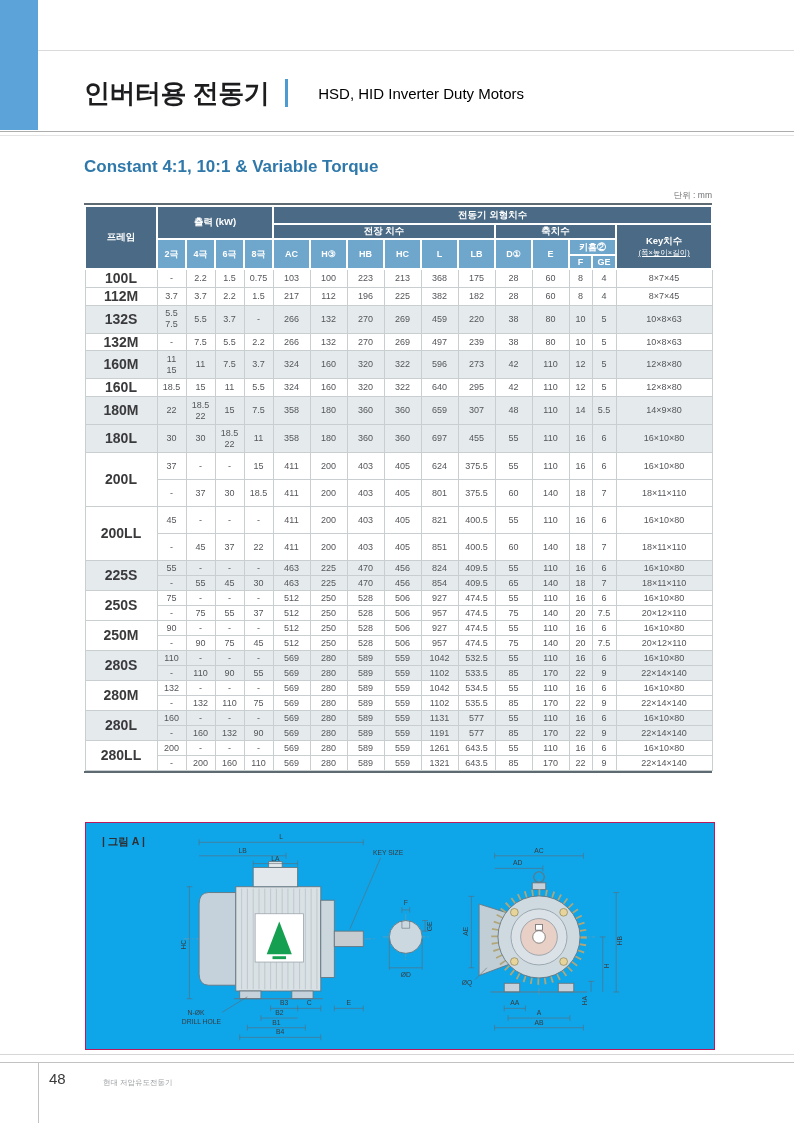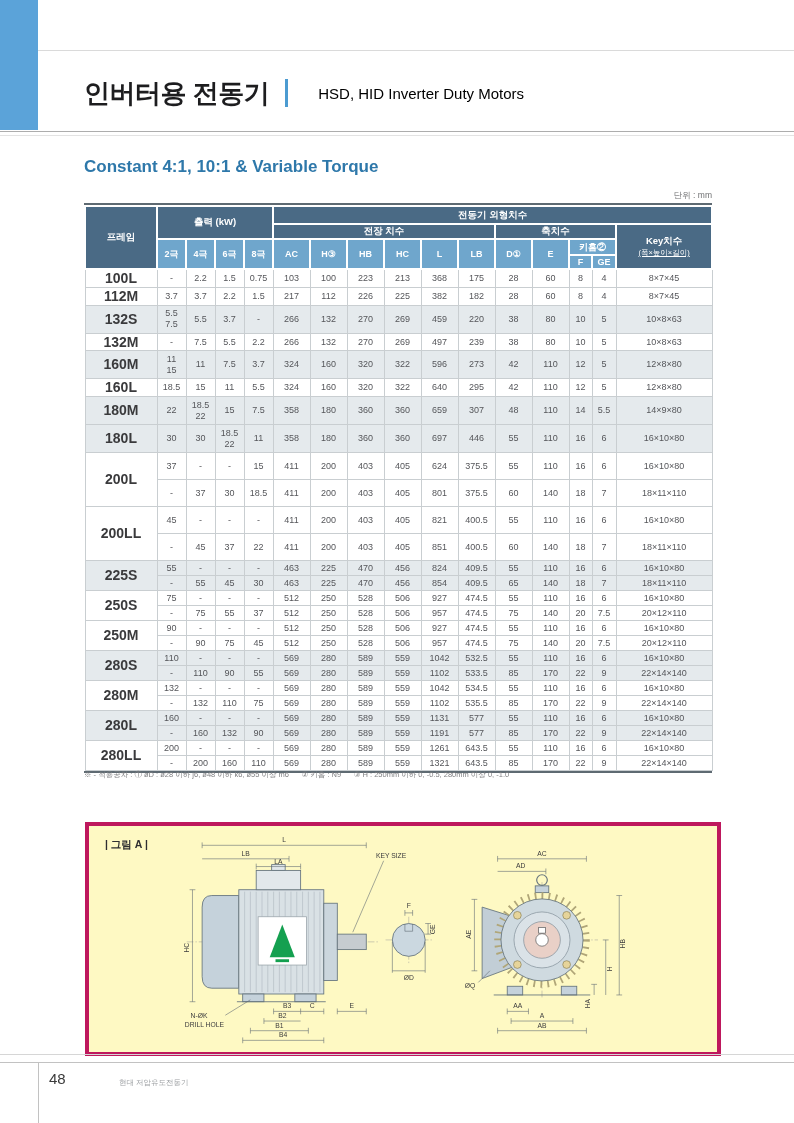--- a/index.html
+++ b/index.html
@@ -34,35 +34,35 @@
   tbody tr.stack{height:28px;}
   tbody tr.gstart td{border-top:1px solid #9AA1A6;}
   tbody tr.shaded td{background:#E5EAED;}
   td.frame{font-weight:700;font-size:14px;color:#3A3A3C;}
 
   .footnotes{position:absolute;left:84px;top:747px;width:628px;font-size:7.5px;color:#808184;
              line-height:11px;white-space:pre-wrap;}
   .footnotes div{margin:0;}
   .fn2{padding-left:8px;}
 
-  .figure{position:absolute;left:85px;top:822px;width:628px;height:226px;background:#fef9c3;
-          border:4px solid #be185d;}
+  .figure{position:absolute;left:85px;top:822px;width:628px;height:226px;background:#0ea5e9;
+          border:1px solid #be185d;}
   .figure-caption{position:absolute;left:16px;top:12px;font-size:10.5px;font-weight:700;color:#2F2F31;z-index:2;}
   .figure svg{position:absolute;left:0;top:0;}
   .dim{stroke:#5F6A72;stroke-width:0.6;fill:none;}
   .dimtxt{font-size:7px;fill:#3B3B3D;}
   .ol{stroke:#66757E;stroke-width:0.9;}
   .thin{stroke:#B3BDC3;stroke-width:0.7;}
   .cl{stroke:#999;stroke-width:0.5;stroke-dasharray:7 2 1.5 2;}
 
   .foot-rule1{position:absolute;left:0;right:0;top:1054px;height:1px;background:#D6D6D6;}
   .foot-rule2{position:absolute;left:0;right:0;top:1062px;height:1px;background:#C2C2C2;}
   .foot-vline{position:absolute;left:38px;top:1062px;width:1px;height:61px;background:#C2C2C2;}
   .page-num{position:absolute;left:49px;top:1070px;font-size:15px;color:#3A3A3A;}
-  .footer-label{position:absolute;left:103px;top:1078px;font-size:7.5px;color:#9DA0A3;margin-left:16px;}
+  .footer-label{position:absolute;left:103px;top:1078px;font-size:7.5px;color:#9DA0A3;}
 </style>
 </head>
 <body>
 
 <div class="page">
   <div class="corner-bar"></div>
   <div class="top-line"></div>
 
   <div class="title-row">
     <span class="title-ko">인버터용 전동기</span>
@@ -149,21 +149,21 @@
             <td>8×7×45</td>
           </tr>
           <tr class="gstart">
             <td class="frame" rowspan="1">112M</td>
             <td>3.7</td>
             <td>3.7</td>
             <td>2.2</td>
             <td>1.5</td>
             <td>217</td>
             <td>112</td>
-            <td>226</td>
+            <td>196</td>
             <td>225</td>
             <td>382</td>
             <td>182</td>
             <td>28</td>
             <td>60</td>
             <td>8</td>
             <td>4</td>
             <td>8×7×45</td>
           </tr>
           <tr class="shaded gstart stack">
@@ -264,21 +264,21 @@
             <td>30</td>
             <td>30</td>
             <td>18.5
 22</td>
             <td>11</td>
             <td>358</td>
             <td>180</td>
             <td>360</td>
             <td>360</td>
             <td>697</td>
-            <td>446</td>
+            <td>455</td>
             <td>55</td>
             <td>110</td>
             <td>16</td>
             <td>6</td>
             <td>16×10×80</td>
           </tr>
           <tr class="gstart tall">
             <td class="frame" rowspan="2">200L</td>
             <td>37</td>
             <td>-</td>
@@ -591,21 +591,20 @@
             <td>170</td>
             <td>22</td>
             <td>9</td>
             <td>22×14×140</td>
           </tr>
         </tbody>
     </table>
   </div>
 
   <div class="footnotes">
-    <div>※ - 적용공차 : ① øD : ø28 이하 j6, ø48 이하 k6, ø55 이상 m6      ② 키홈 : N9      ③ H : 250mm 이하 0, -0.5, 280mm 이상 0, -1.0</div>
   </div>
 
   <div class="figure">
     <div class="figure-caption">| 그림 A |</div>
     <svg width="626" height="224" viewBox="0 0 630 232">
 
       <line class="cl" x1="92" y1="120" x2="292" y2="120"></line>
       <path class="ol" d="M146,72 L118,72 Q108,72 108,84 L108,156 Q108,168 118,168 L146,168 Z" fill="#C5D2DB"></path>
       <rect class="ol" x="146" y="66" width="88" height="108" fill="#D9E1E5"></rect>
       <g class="thin">

